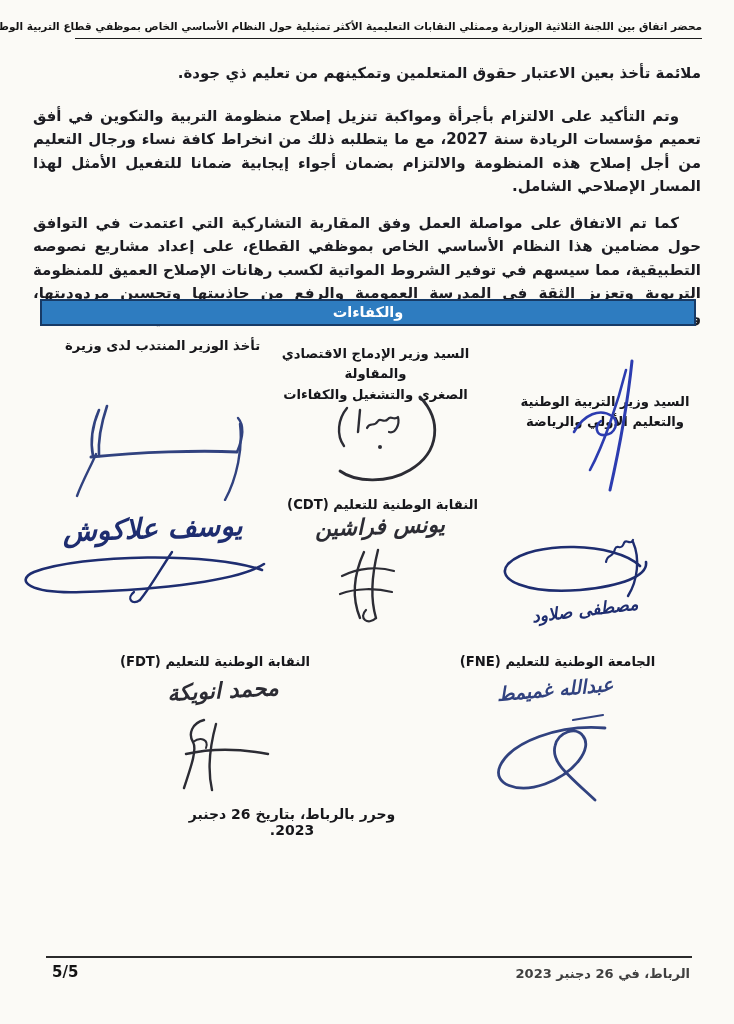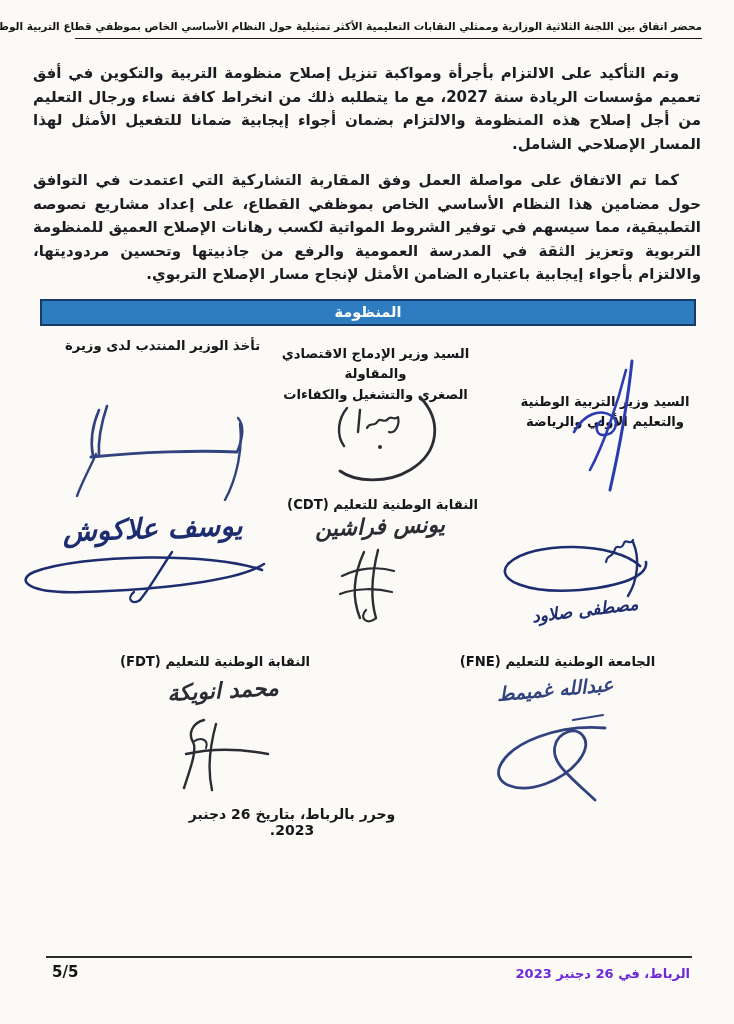--- a/index.html
+++ b/index.html
@@ -38,35 +38,36 @@
   .handwriting{
     position:absolute;text-align:center;font-style:italic;font-weight:bold;
     transform-origin:center;letter-spacing:1px;
   }
   .hw-navy{color:var(--ink-navy,#1e2d70);}
   .hw-dark{color:var(--ink-dark,#2c2c34);}
   .hw-blueblack{color:var(--ink-blueblack,#31427f);}
   .closing-line{position:absolute;top:806px;left:172px;width:240px;font-size:14px;font-weight:bold;text-align:center;color:#17171b;}
   .footer-rule{position:absolute;top:956px;left:46px;width:646px;border-top:2.2px solid #2b2b2b;}
   .page-number{position:absolute;top:963px;left:52px;font-size:15px;font-weight:bold;color:#141414;}
-  .place-date{position:absolute;top:966px;right:44px;font-size:13px;font-weight:bold;color:#6d28d9;}
+  .place-date{position:absolute;top:966px;right:44px;font-size:13px;font-weight:bold;color:#404040;}
 </style>
 </head>
 <body>
 
 <div class="page">
 
   <div class="doc-header rtl">محضر اتفاق بين اللجنة الثلاثية الوزارية وممثلي النقابات التعليمية الأكثر تمثيلية حول النظام الأساسي الخاص بموظفي قطاع التربية الوطنية</div>
 
   <div class="body-text rtl">
+    <p class="first">ملائمة تأخذ بعين الاعتبار حقوق المتعلمين وتمكينهم من تعليم ذي جودة.</p>
     <p class="indent">وتم التأكيد على الالتزام بأجرأة ومواكبة تنزيل إصلاح منظومة التربية والتكوين في أفق تعميم مؤسسات الريادة سنة 2027، مع ما يتطلبه ذلك من انخراط كافة نساء ورجال التعليم من أجل إصلاح هذه المنظومة والالتزام بضمان أجواء إيجابية ضمانا للتفعيل الأمثل لهذا المسار الإصلاحي الشامل.</p>
     <p class="indent">كما تم الاتفاق على مواصلة العمل وفق المقاربة التشاركية التي اعتمدت في التوافق حول مضامين هذا النظام الأساسي الخاص بموظفي القطاع، على إعداد مشاريع نصوصه التطبيقية، مما سيسهم في توفير الشروط المواتية لكسب رهانات الإصلاح العميق للمنظومة التربوية وتعزيز الثقة في المدرسة العمومية والرفع من جاذبيتها وتحسين مردوديتها، والالتزام بأجواء إيجابية باعتباره الضامن الأمثل لإنجاح مسار الإصلاح التربوي.</p>
   </div>
 
-  <div class="banner rtl">المنظومة</div>
+  <div class="banner rtl">والكفاءات</div>
 
   <div class="sig-title rtl" style="top:348px;left:505px;width:200px;margin-top:44px;">
     <span>السيد وزير التربية الوطنية</span><br>
     <span>والتعليم الأولي والرياضة</span>
   </div>
   <div class="sig-title rtl" style="top:344px;left:268px;width:215px;">
     <span>السيد وزير الإدماج الاقتصادي والمقاولة</span><br>
     <span>الصغرى والتشغيل والكفاءات</span>
   </div>
   <div class="sig-title rtl" style="top:336px;left:45px;width:235px;">

